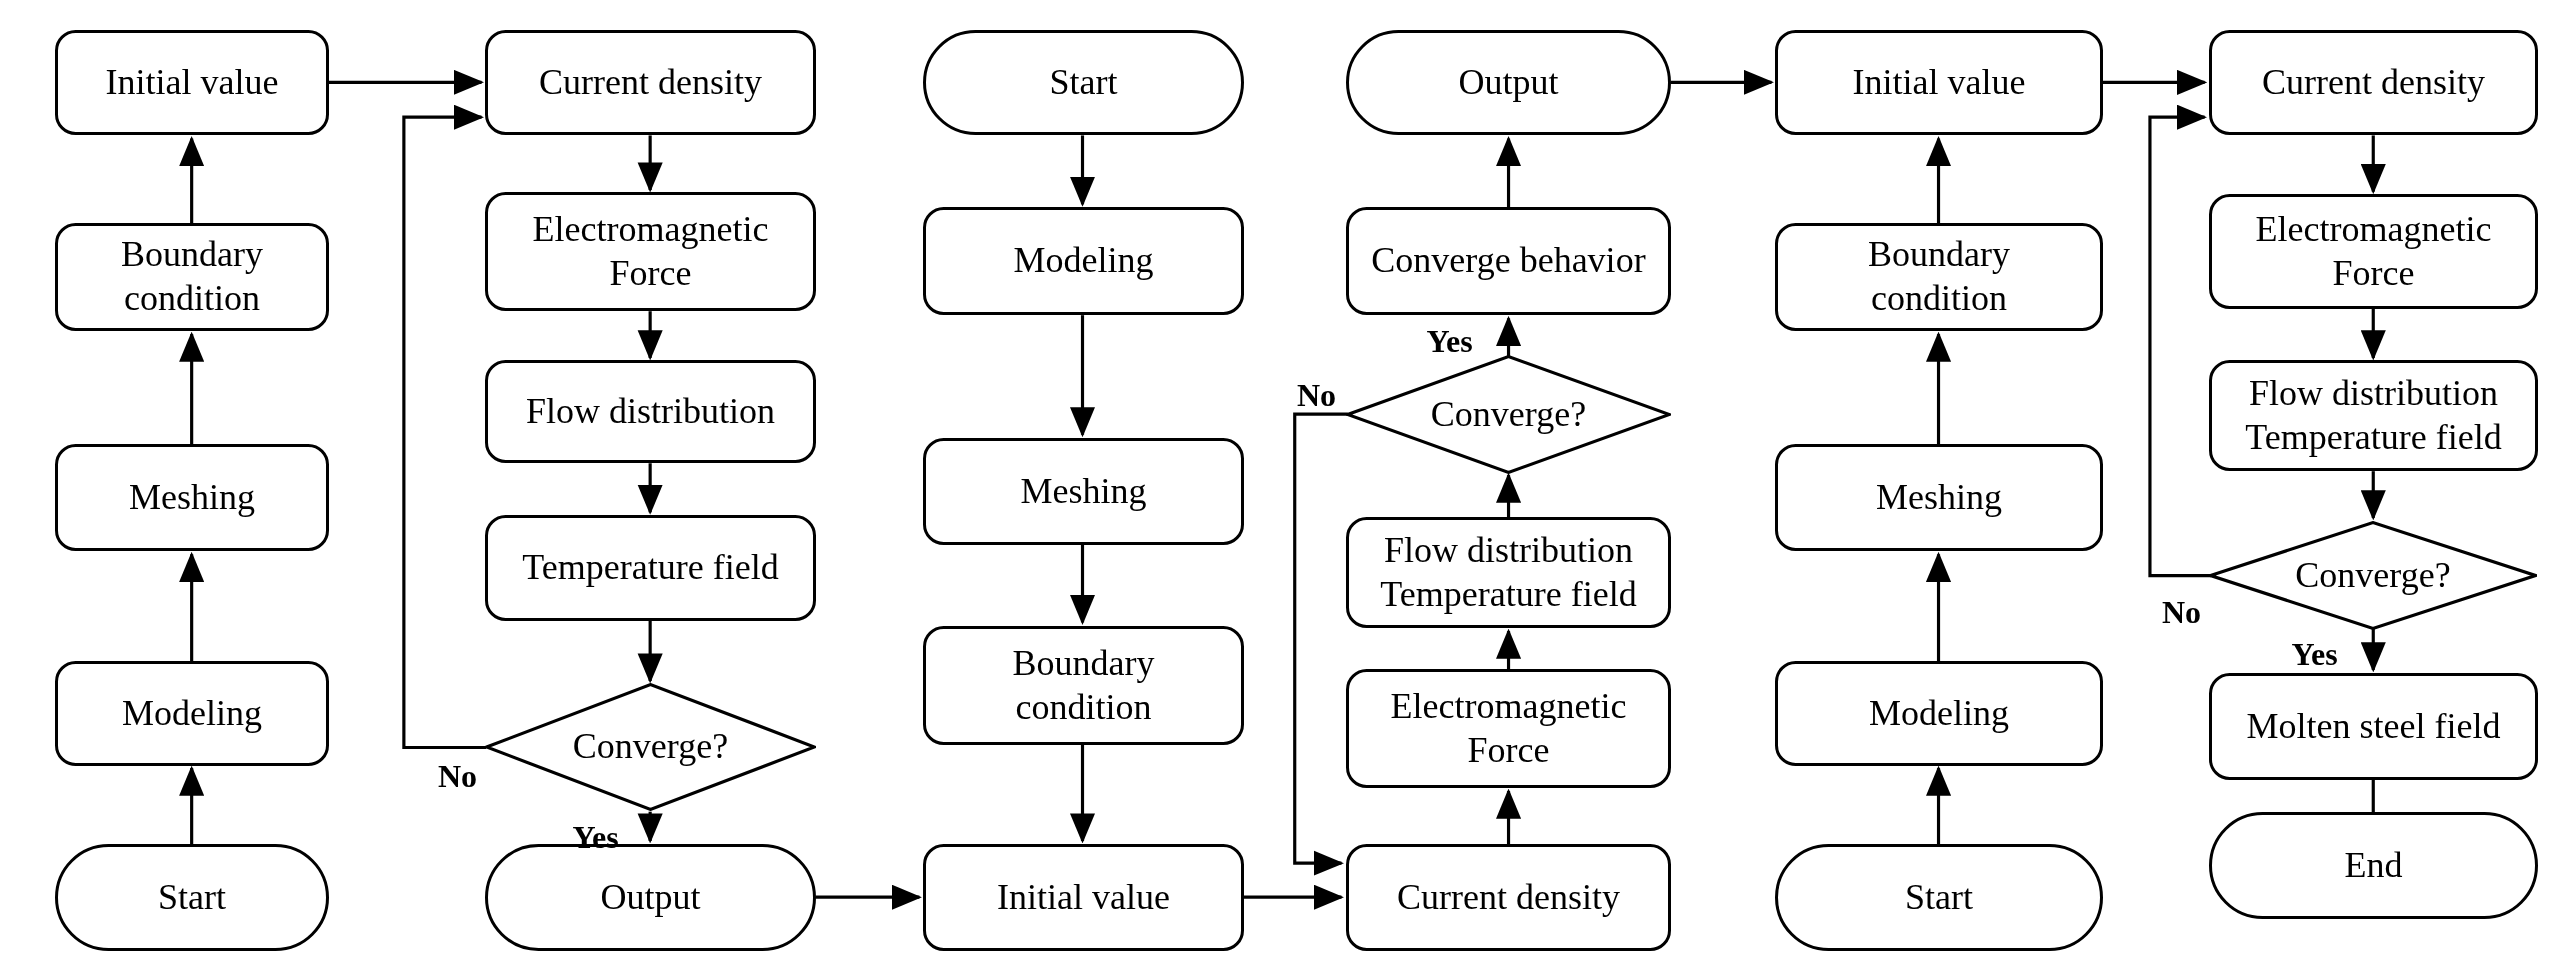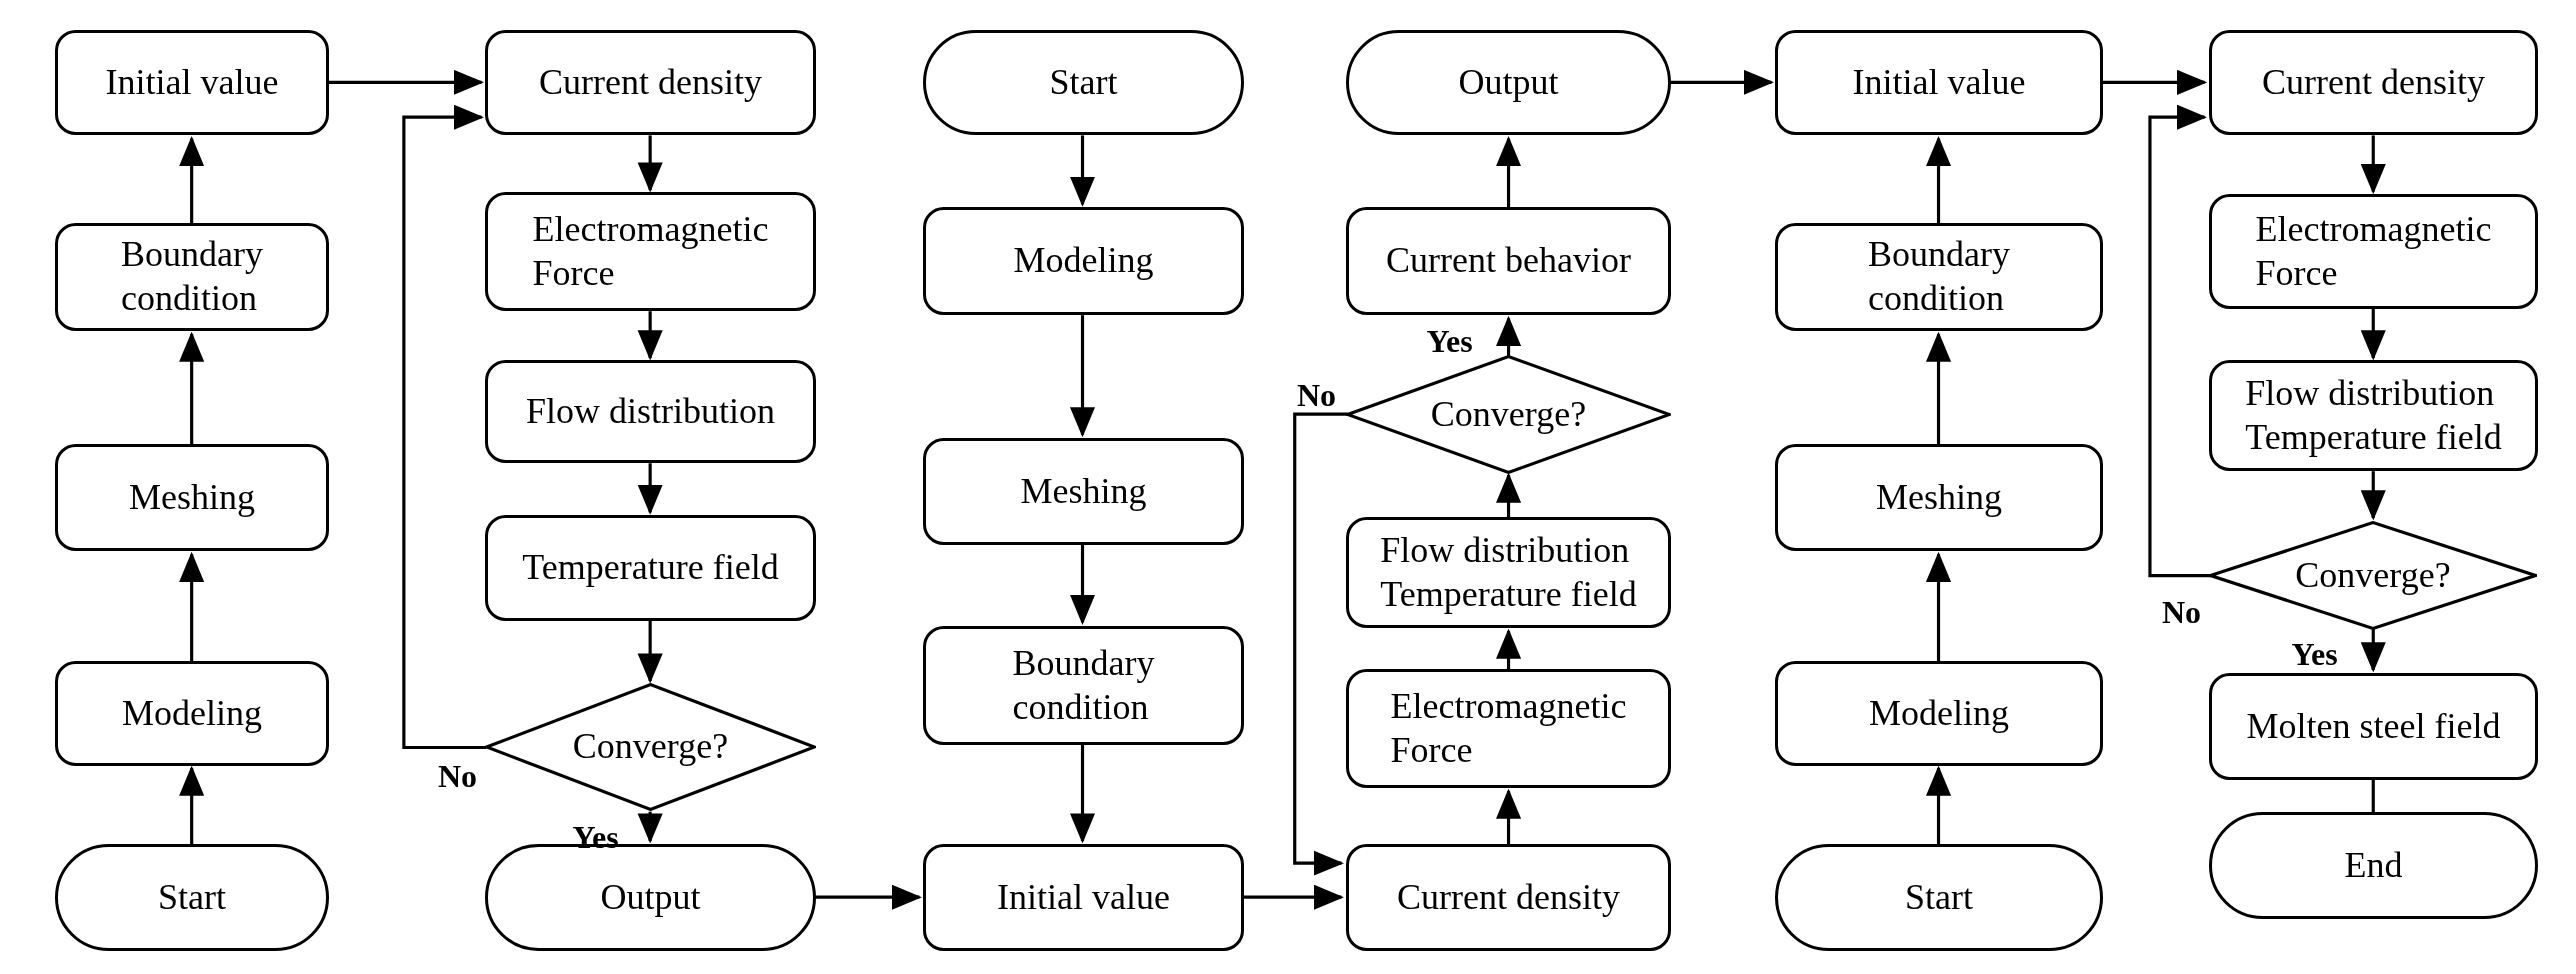--- a/index.html
+++ b/index.html
@@ -1,21 +1,21 @@
 <!DOCTYPE html>
 <html style="font-size:12.7px"><head>
 <meta charset="utf-8">
 <style>
   html,body{margin:0;padding:0;background:#ffffff;}
   #canvas{position:relative;width:2576px;height:974px;background:#ffffff;overflow:hidden;
           font-family:"Liberation Serif","DejaVu Serif",serif;color:#000;}
   #wires{position:absolute;left:0;top:0;z-index:0;}
   #wires path{fill:none;stroke:#000;stroke-width:4px;stroke-linejoin:miter;}
   .node{position:absolute;box-sizing:border-box;display:flex;align-items:center;justify-content:center;
-        background:#fff;font-size:36px;line-height:1.22;z-index:1;}
+        text-align:center;background:#fff;font-size:36px;line-height:1.22;z-index:1;}
   .process{border:3.2px solid #000;border-radius:20.6px;}
   .terminator{border:3.2px solid #000;border-radius:55px;}
   .decision{background:transparent;border:none;font-family:Liberation Serif, serif;}
   .decision svg{position:absolute;left:0;top:0;width:100%;height:100%;}
   .decision svg polygon{fill:#fff;stroke:#000;stroke-width:4px;}
   .decision .lbl{position:relative;}
   .lbl{white-space:pre-line;}
   .branch{position:absolute;z-index:2;font-weight:bold;font-size:32px;display:flex;
           align-items:center;justify-content:center;text-align:left;}
 </style>
@@ -129,21 +129,21 @@
 condition</span>
     </div>
   <div class="node process" style="left:923px;top:844px;width:321px;height:107px">
     <span class="lbl">Initial value</span>
     </div>
 
   <div class="node terminator" style="left:1346px;top:30px;width:325px;height:105px">
     <span class="lbl">Output</span>
     </div>
   <div class="node process" style="left:1346px;top:207px;width:325px;height:108px">
-    <span class="lbl">Current behavior</span>
+    <span class="lbl">Converge behavior</span>
     </div>
   <div class="node decision" style="left:1346px;top:355px;width:325px;height:119px">
     <svg viewBox="0 0 410 150" preserveAspectRatio="none">
       <polygon points="2,75 205,2 408,75 205,148"></polygon>
       </svg>
     <span class="lbl">Converge?</span>
     </div>
   <div class="node process" style="left:1346px;top:517px;width:325px;height:111px">
     <span class="lbl">Flow distribution
 Temperature field</span>

